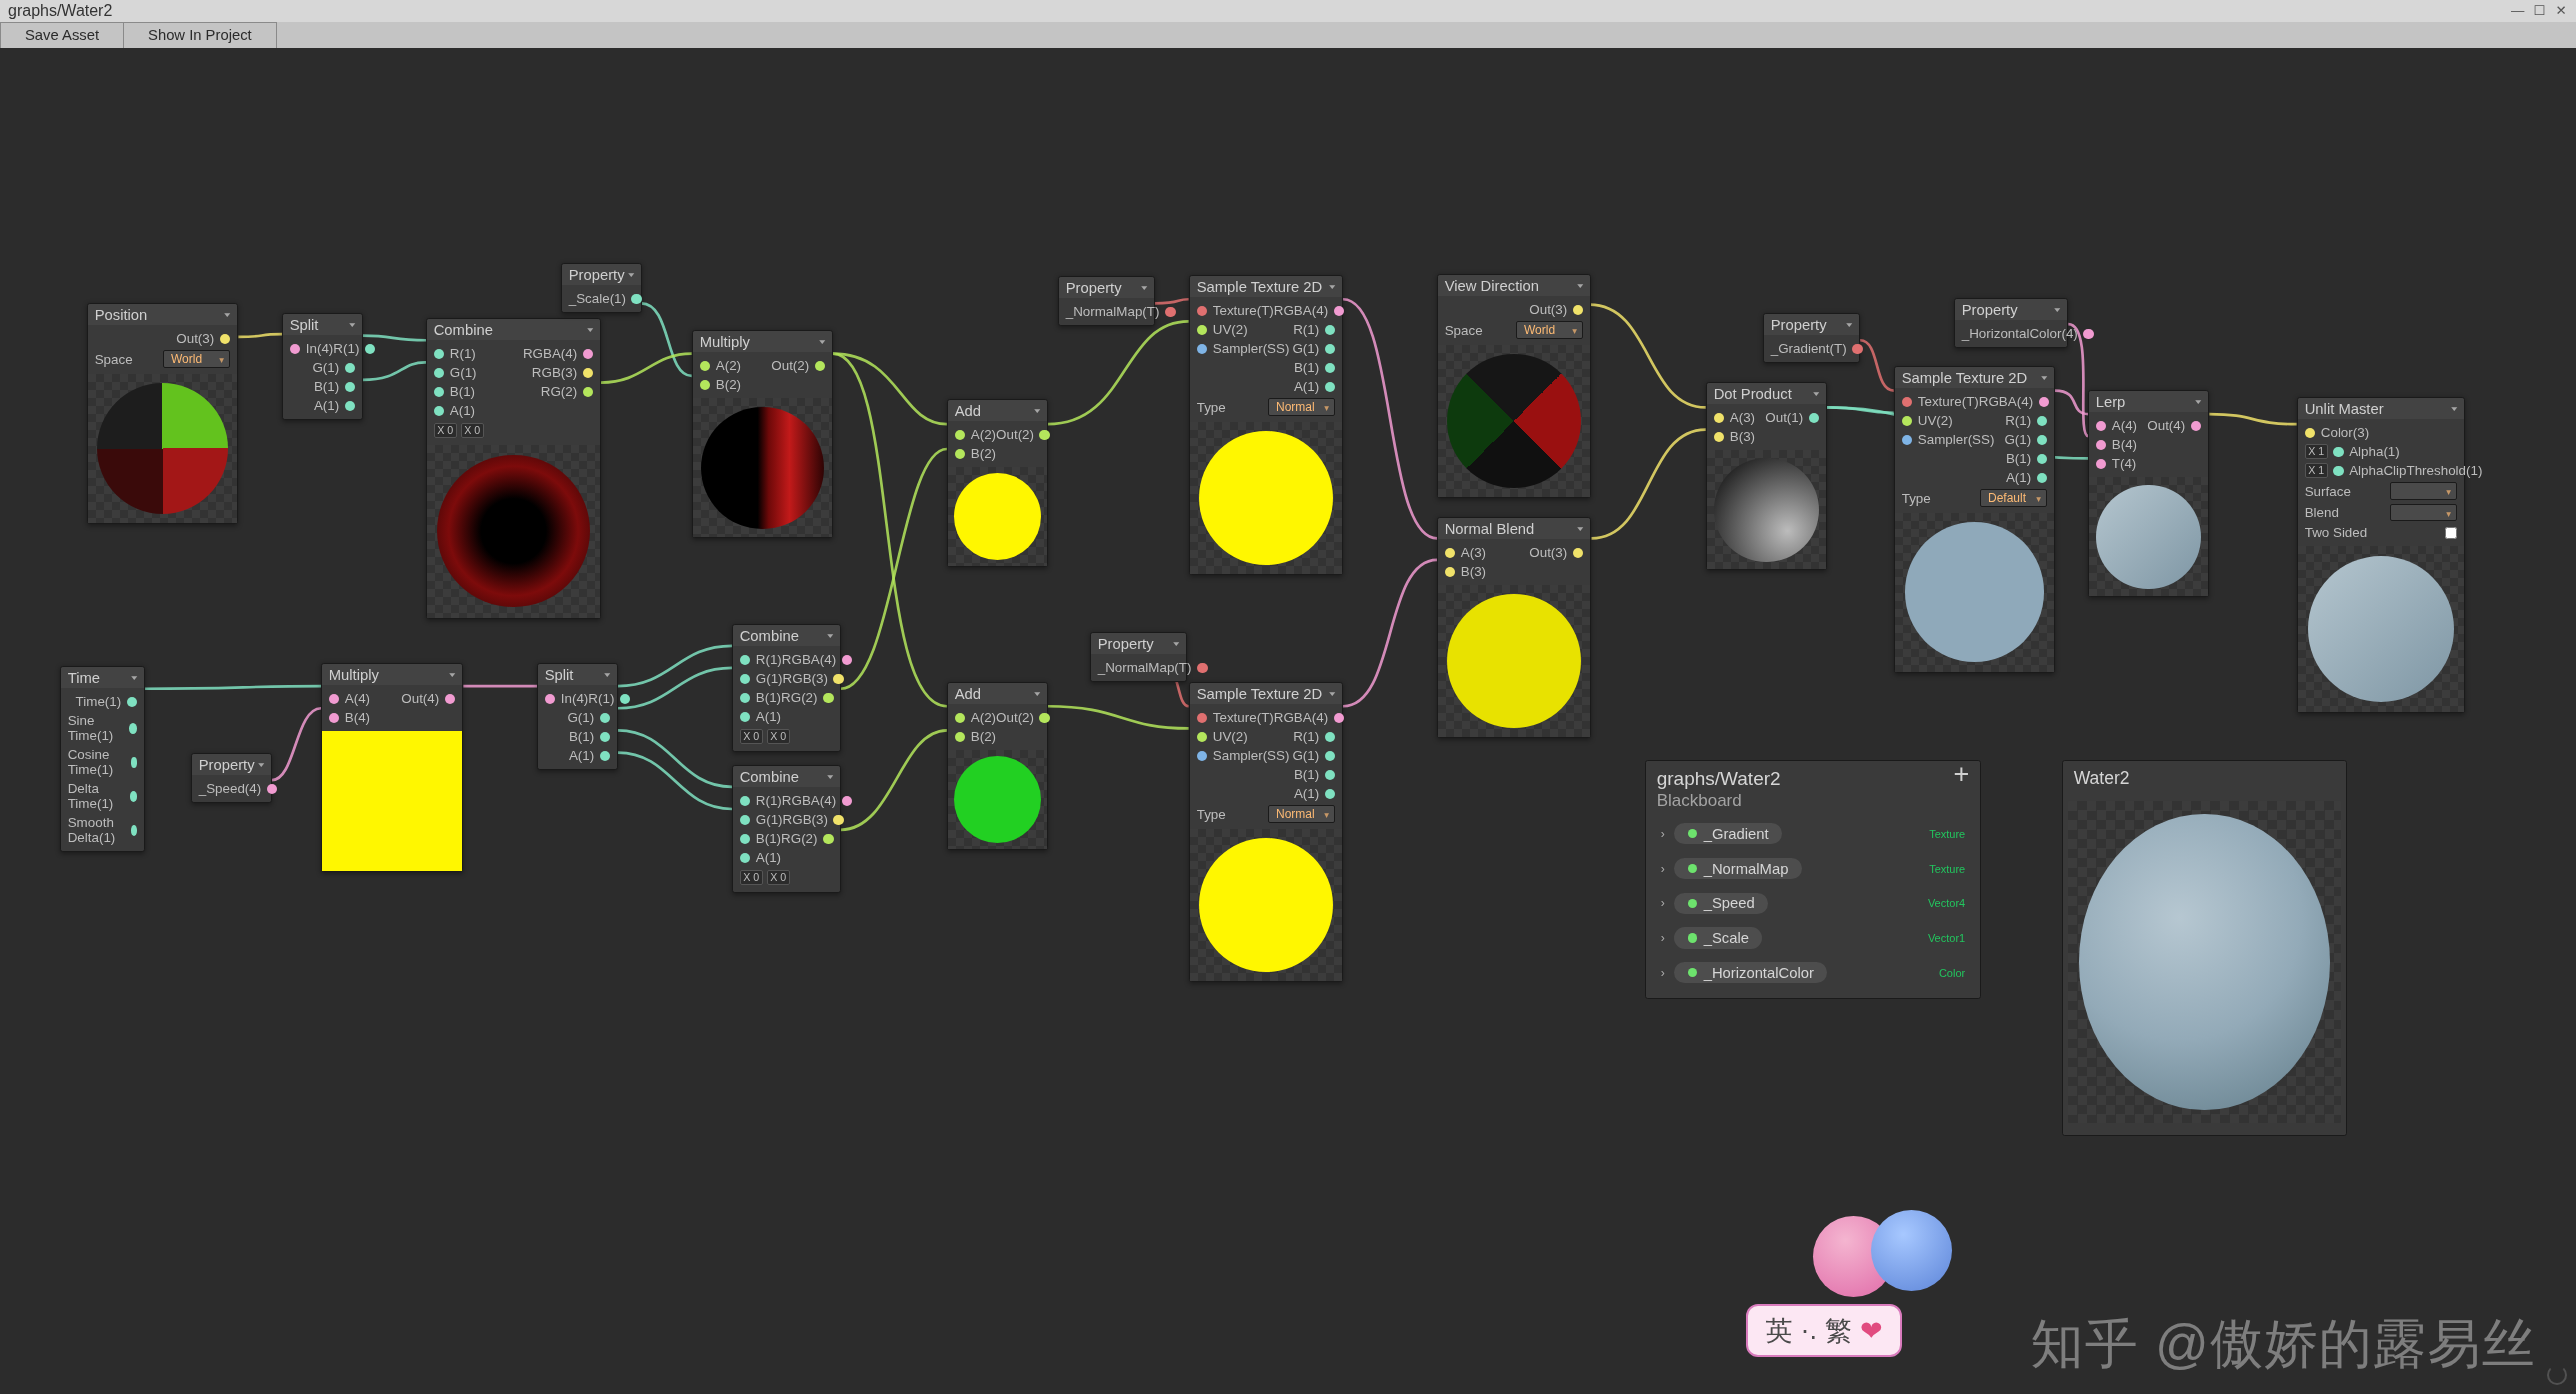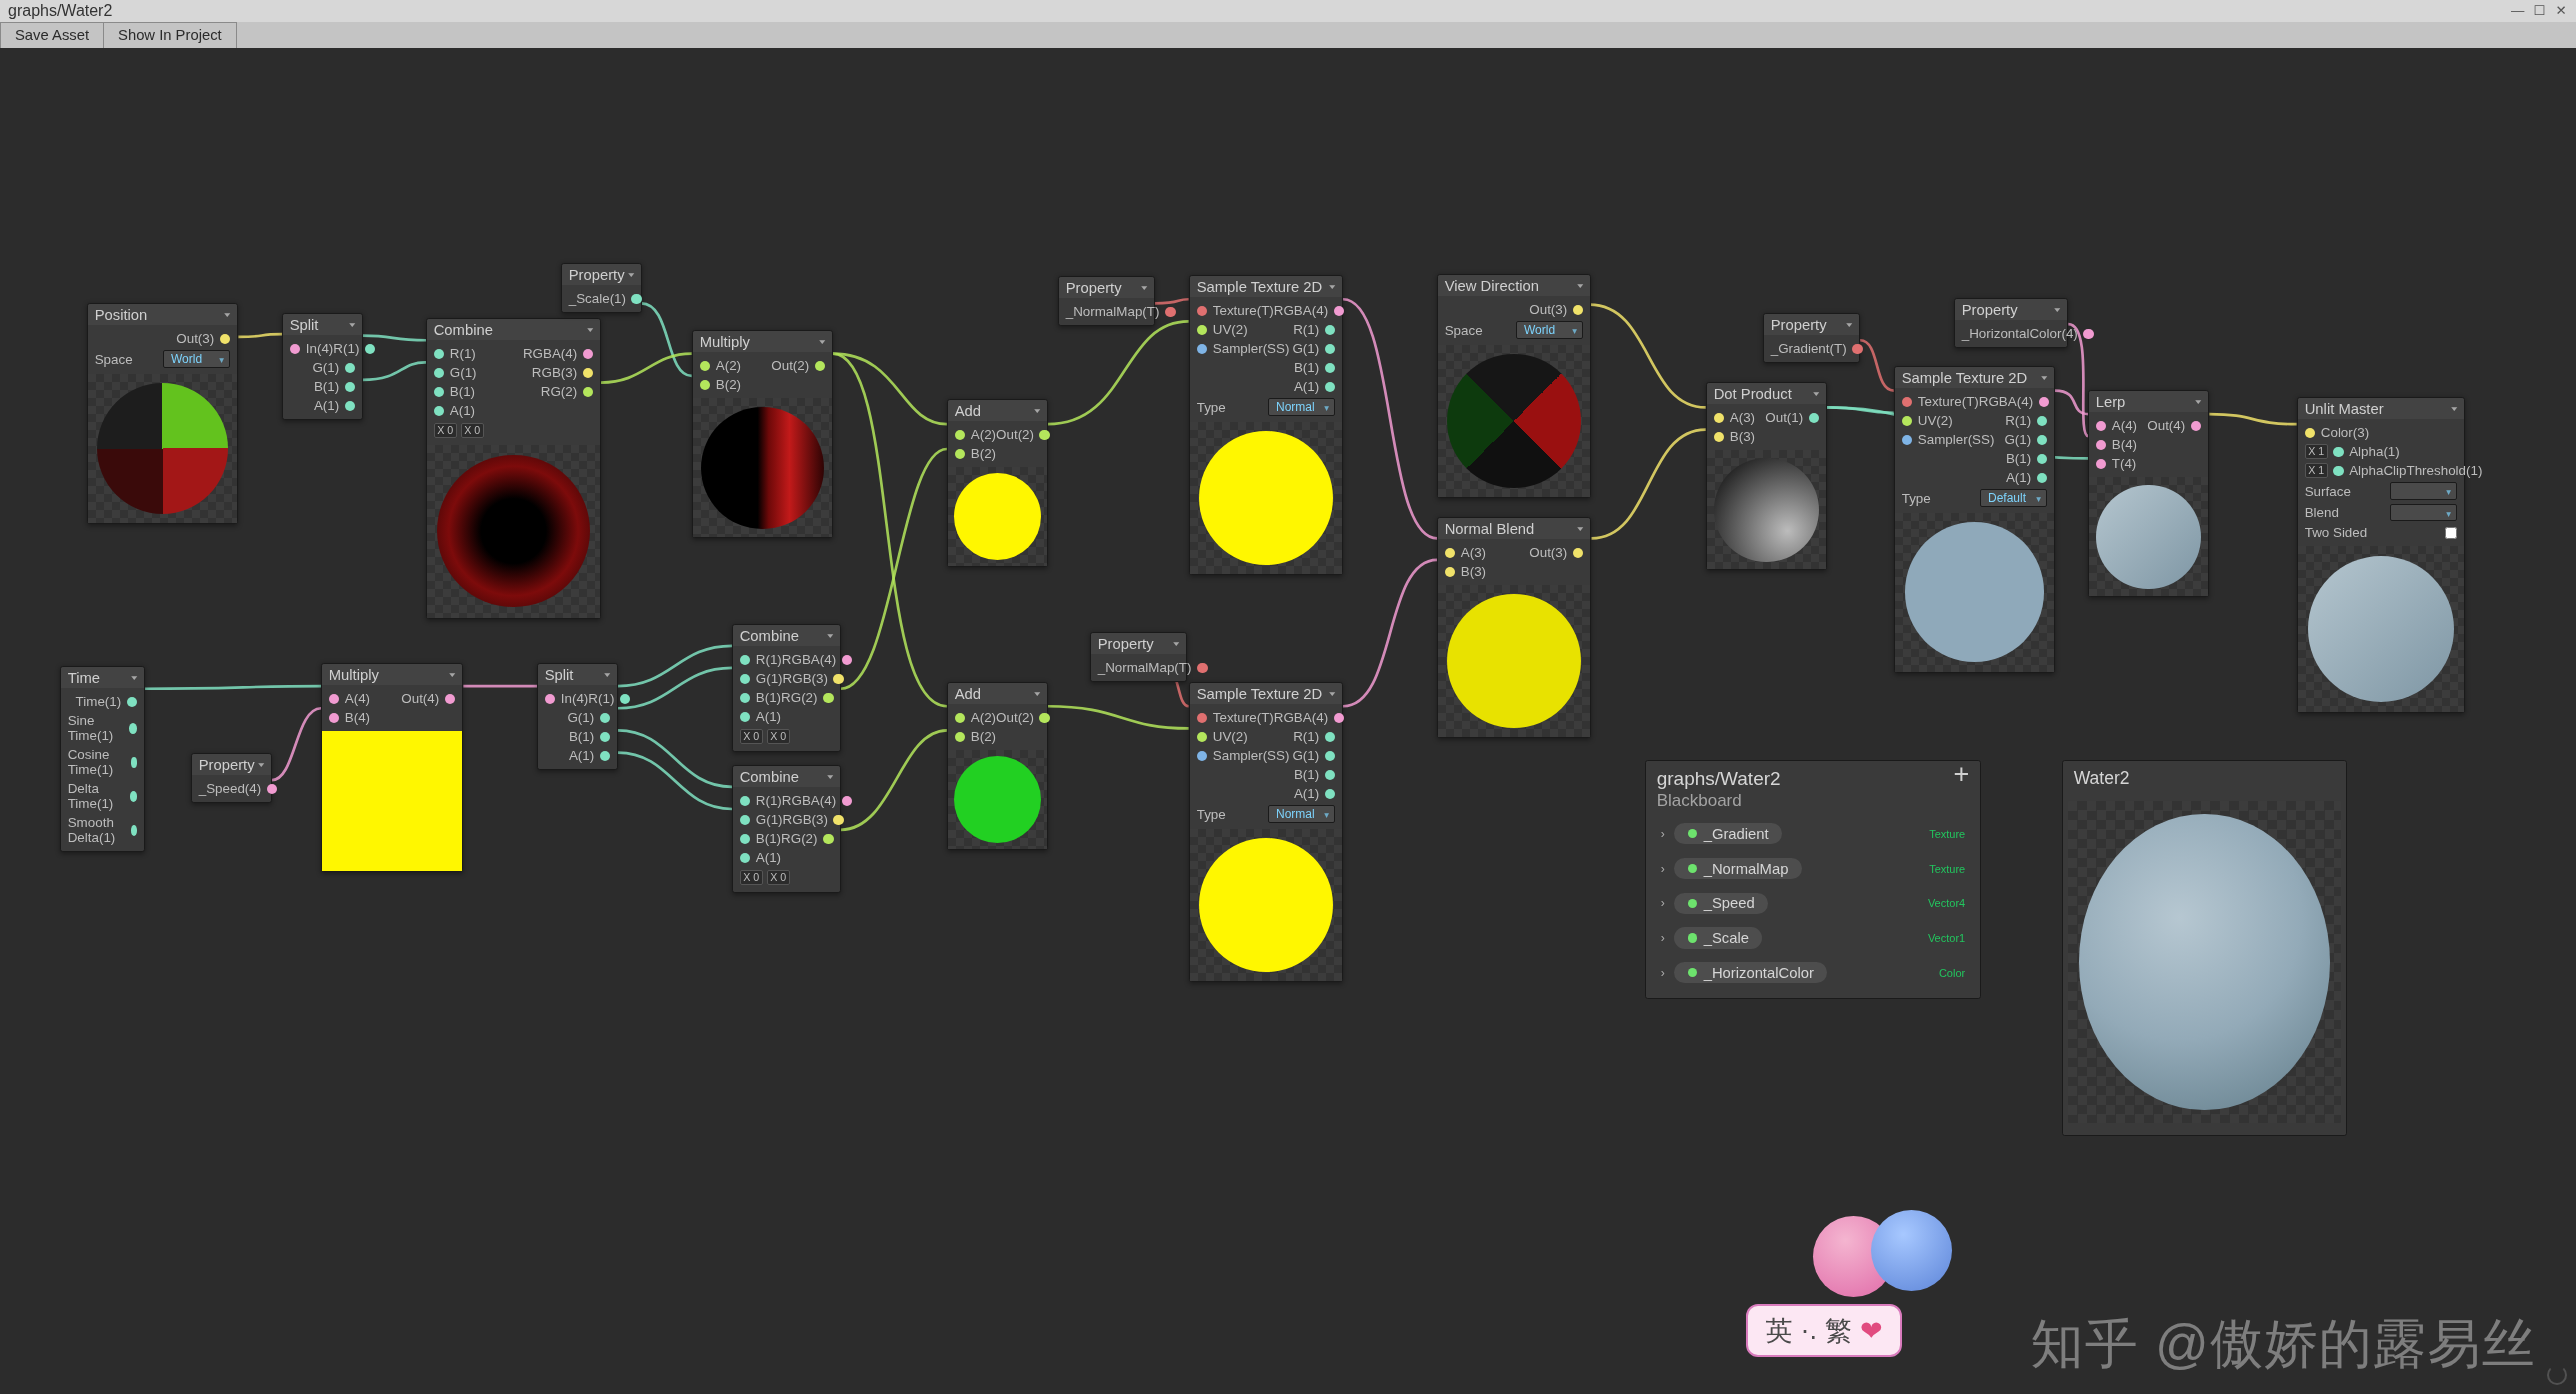--- a/index.html
+++ b/index.html
@@ -6,41 +6,41 @@
   html, body { width: 2576px; height: 1394px; }
   body { background: #2c2c2c; font-family: "Segoe UI", Arial, sans-serif; color: #c0c0c0; font-size: 14.8px; overflow: hidden; position: relative; }
 
   
   .titlebar { position: absolute; left: 0; top: 0; width: 100%; height: 21.5px; background: #d7d7d7; color: #333; display: flex; align-items: center; padding: 0 8px; font-size: 16px; }
   .titlebar .wincontrols { position: absolute; right: 5.4px; top: 0; display: flex; gap: 2.7px; align-items: center; height: 21.5px; color: #555; font-size: 13.4px; }
   .titlebar .wincontrols span { width: 19px; text-align: center; }
 
   
   .toolbar { position: absolute; left: 0; top: 21.5px; width: 100%; height: 27px; background: #c4c4c4; display: flex; align-items: center; gap: 0; padding-left: 0; }
-  .toolbar button { background: #c4c4c4; border: 0.7px solid #8a8a8a; color: #2b2b2b; height: 27px; padding: 0 14px; font-size: 14.8px; cursor: pointer; }
+  .toolbar button { background: #c4c4c4; border: 0.7px solid #8a8a8a; color: #2b2b2b; height: 27px; padding: 0 24px; font-size: 14.8px; cursor: pointer; }
   .toolbar button + button { border-left: none; }
 
   
   .canvas { position: absolute; left: 0; top: 48px; width: 100%; bottom: 0; background: #2c2c2c; }
 
   
   .node { position: absolute; background: #3a3a3a; border: 0.7px solid #1a1a1a; border-radius: 2.7px; box-shadow: 0 1.3px 5.4px rgba(0,0,0,.4); }
   .node-head { background: #434343; color: #d0d0d0; padding: 2.7px 6.7px; font-size: 14.8px; display: flex; align-items: center; justify-content: space-between; border-top-left-radius: 2.7px; border-top-right-radius: 2.7px; }
   .node-head .chev { font-size: 12px; transform: scaleY(.6); opacity: .7; }
   .node-body { padding: 4px 0 4px 0; }
   .row { display: flex; align-items: center; justify-content: space-between; padding: 2px 6.7px; font-size: 13.4px; color: #bdbdbd; min-height: 19px; }
   .row .l, .row .r { display: flex; align-items: center; gap: 5.4px; }
   .port { width: 10.7px; height: 10.7px; border-radius: 50%; background: #888; display: inline-block; }
   .port.v1 { background: #7fe1c1; }
   .port.v2 { background: #b4e65c; }
   .port.v3 { background: #f0e26a; }
   .port.v4 { background: #f19bd1; }
   .port.tex { background: #e07070; }
   .port.mat { background: #7fb4e6; }
-  .row .dd { background: #4a4a4a; border: 0.7px solid #1a1a1a; border-radius: 2px; padding: 0 6.7px; font-size: 12px; color: #7dd3fc; height: 17.5px; line-height: 17.5px; min-width: 67px; text-align: left; position: relative; }
+  .row .dd { background: #4a4a4a; border: 0.7px solid #1a1a1a; border-radius: 2px; padding: 0 6.7px; font-size: 12px; color: #fdba74; height: 17.5px; line-height: 17.5px; min-width: 67px; text-align: left; position: relative; }
   .row .dd::after { content: "▾"; position: absolute; right: 5.4px; font-size: 9.4px; opacity: .7; }
 
   
   .preview { width: 100%; aspect-ratio: 1/1; background:
     repeating-conic-gradient(#333 0 25%, #3c3c3c 0 50%) 0 0/16px 16px; position: relative; }
   .preview .circle { position: absolute; inset: 6%; border-radius: 50%; }
   .preview .square { position: absolute; inset: 0; }
   .xtiny { background: #2b2b2b; border: 0.7px solid #555; border-radius: 2px; width: 23px; height: 14.8px; font-size: 10.7px; color: #bdbdbd; text-align: center; line-height: 13.4px; }
   .xstrip { display:flex; gap:4px; padding: 2.7px 6.7px; }
 

